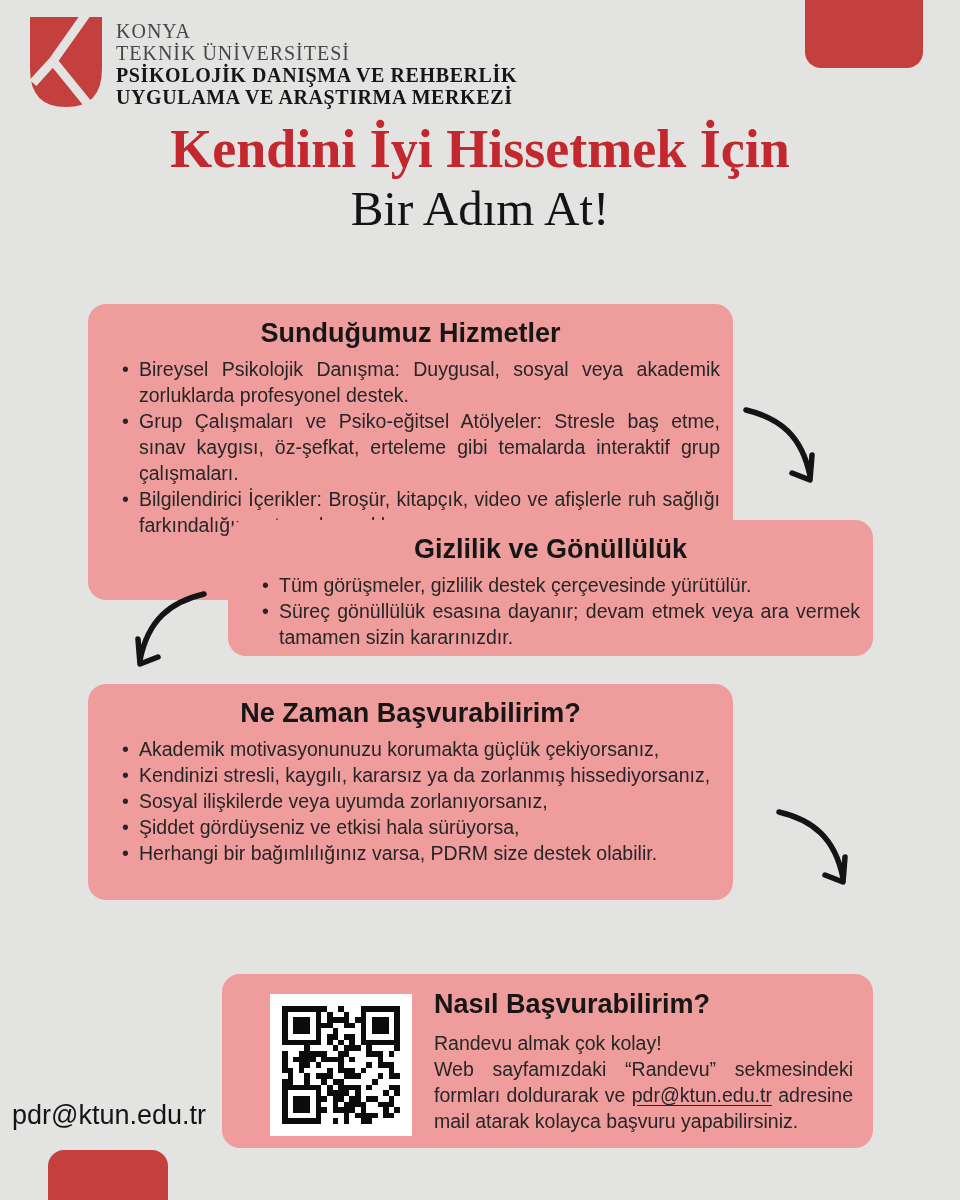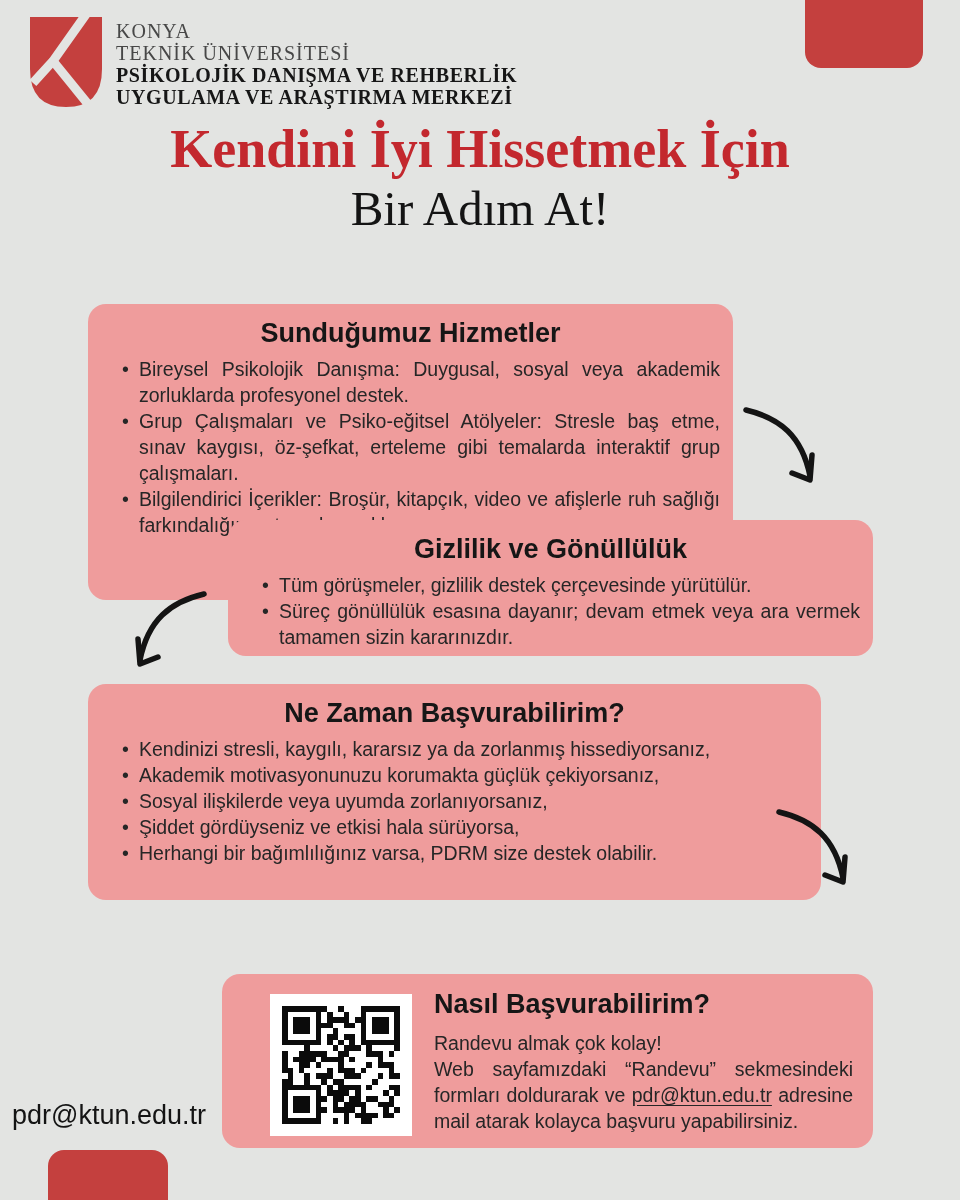--- a/index.html
+++ b/index.html
@@ -27,21 +27,21 @@
   
   .card{ position:absolute; background:#ef9c9c; border-radius:18px; }
   .card h2{ font-size:27px; line-height:32px; font-weight:700; color:#161616;
             text-align:center; margin:13px 0 7px; }
   .card ul{ list-style:none; padding:0 13px 0 34px; }
   .card li{ position:relative; padding-left:17px; font-size:19.5px; line-height:26px;
             text-align:justify; color:#262626; }
   .card li::before{ content:"\2022"; position:absolute; left:0; top:0; }
   #card-services{ left:88px; top:264px; width:645px; height:296px;margin-top:40px; }
   #card-privacy { left:228px; top:520px; width:645px; height:136px; }
-  #card-when    { left:88px; top:684px; width:733px; height:216px; }
+  #card-when    { left:88px; top:684px; width:645px; height:216px; }
   #card-how     { left:222px; top:974px; width:651px; height:174px;padding-left:25px; }
   #card-how .how-body{ display:flex; padding:0 20px 0 23px; }
   .qr-wrap{ flex:0 0 auto; margin-top:20px; width:142px; height:142px; background:#ffffff;
             padding:12px; }
   .qr-grid{ width:118px; height:118px; display:grid;
             grid-template-columns:repeat(21,1fr); grid-template-rows:repeat(21,1fr); }
   .qr-grid .on{ background:#0b0b0b; }
   .how-text{ flex:1 1 auto; margin-left:22px; padding-top:8px; }
   .how-text h2{ text-align:left; margin:6px 0 10px; }
   .how-text p{ font-size:19.5px; line-height:26px; text-align:justify; color:#262626; }
@@ -111,22 +111,22 @@
   <div class="arrow" id="arrow-2">
     <svg viewBox="0 0 92 92" xmlns="http://www.w3.org/2000/svg">
       <path d="M4,12 C38,20 60,38 68,78" fill="none" stroke="#141414" stroke-width="5.5" stroke-linecap="round"></path>
       <path d="M50,75 L68,82 L70,57" fill="none" stroke="#141414" stroke-width="5.5" stroke-linecap="round" stroke-linejoin="round"></path>
     </svg>
   </div>
 
   <div class="card" id="card-when">
     <h2>Ne Zaman Başvurabilirim?</h2>
     <ul>
+      <li>Akademik motivasyonunuzu korumakta güçlük çekiyorsanız,</li>
       <li>Kendinizi stresli, kaygılı, kararsız ya da zorlanmış hissediyorsanız,</li>
-      <li>Akademik motivasyonunuzu korumakta güçlük çekiyorsanız,</li>
       <li>Sosyal ilişkilerde veya uyumda zorlanıyorsanız,</li>
       <li>Şiddet gördüyseniz ve etkisi hala sürüyorsa,</li>
       <li>Herhangi bir bağımlılığınız varsa, PDRM size destek olabilir.</li>
     </ul>
   </div>
 
   <div class="arrow" id="arrow-3">
     <svg viewBox="0 0 92 92" xmlns="http://www.w3.org/2000/svg">
       <path d="M4,12 C38,20 60,38 68,78" fill="none" stroke="#141414" stroke-width="5.5" stroke-linecap="round"></path>
       <path d="M50,75 L68,82 L70,57" fill="none" stroke="#141414" stroke-width="5.5" stroke-linecap="round" stroke-linejoin="round"></path>

